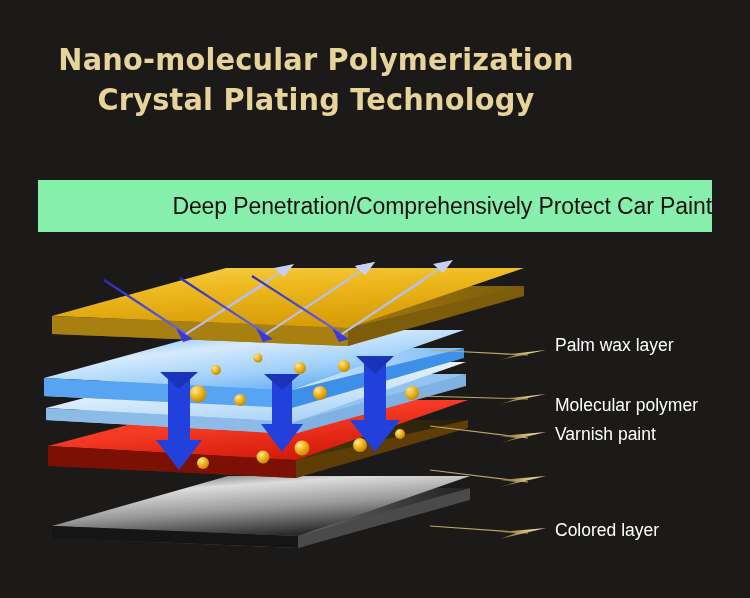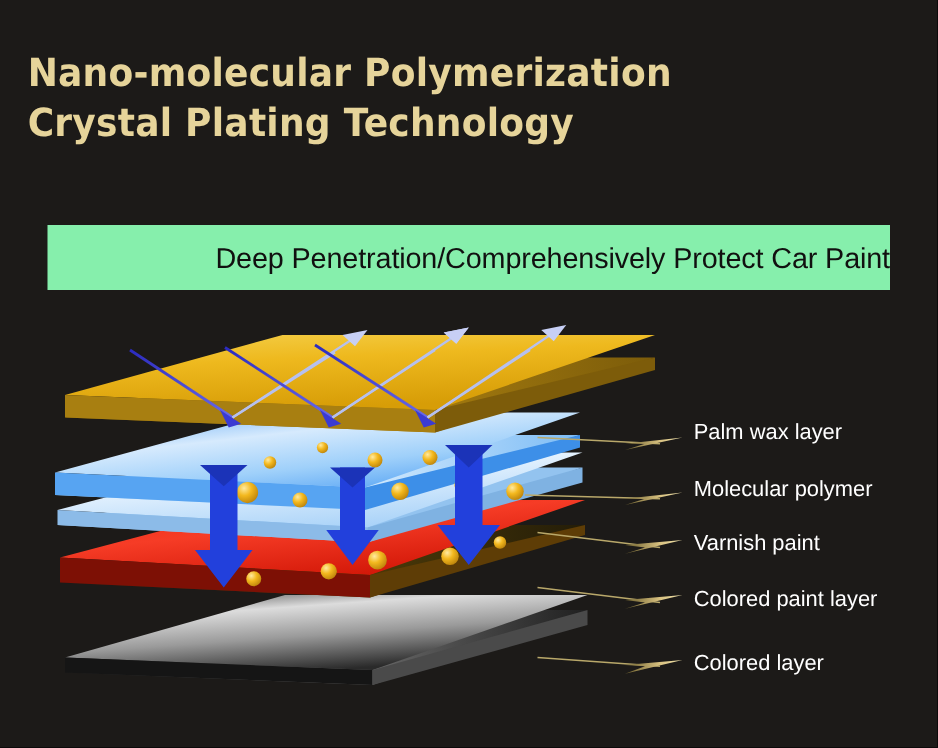--- a/index.html
+++ b/index.html
@@ -15,21 +15,21 @@
     overflow: hidden;
     font-family: "Liberation Sans", sans-serif;
   }
 
   
   #title-block {
     position: absolute;
     left: 0;
     top: 40px;
     width: 632px;
-    text-align: left;
+    text-align: center;
     line-height: 1.28;
   }
   .title-line {
     display: block;
     color: #e6d49a;
     font-family: "DejaVu Sans", sans-serif;
     font-weight: bold;
     font-size: 31px;
     letter-spacing: 0.2px;
     transform: scaleX(0.93);
@@ -278,19 +278,18 @@
           <path d="M500,232 L546,228 L500,239 L516,234 Z" fill="url(#leadGrad)"></path>
         </g>
         <g>
           <path d="M430,278 L528,285" stroke="#b9a86a" stroke-width="1.2" fill="none"></path>
           <path d="M500,284 L546,280 L500,291 L516,285 Z" fill="url(#leadGrad)"></path>
         </g>
       </g>
     </svg>
 
     <span class="layer-label" style="top:87px">Palm wax layer</span>
-    <span class="layer-label" style="top:133px">Molecular polymer</span>
+    <span class="layer-label" style="top:147px">Molecular polymer</span>
     <span class="layer-label" style="top:176px">Varnish paint</span>
-    <span class="layer-label" style="top:221px">Colored paint layer</span>
     <span class="layer-label" style="top:272px">Colored layer</span>
   </div>
 
 </div>
 
 </body></html>

